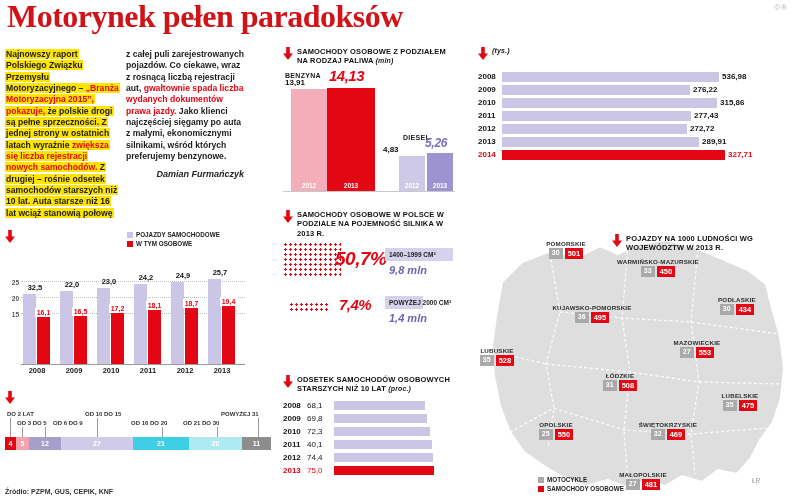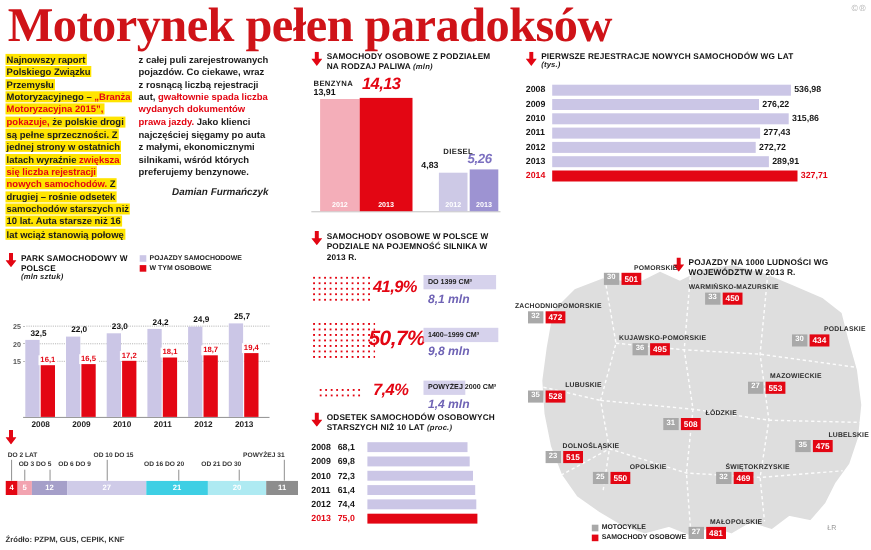--- a/index.html
+++ b/index.html
@@ -1,20 +1,20 @@
 <!DOCTYPE html>
 <html><head>
 <meta charset="utf-8">
 <style>
   *{margin:0;padding:0;box-sizing:border-box}
   html,body{width:792px;height:500px;background:#fff}
   body{font-family:"Liberation Sans",sans-serif;color:#151515;position:relative;overflow:hidden}
   .page{position:absolute;left:0;top:0;width:792px;height:500px;background:#fff;overflow:hidden}
   .abs{position:absolute}
-  .title{font-family:"Liberation Serif",serif;font-weight:bold;font-size:44px;line-height:1.05;letter-spacing:-0.5px;color:#cf1318;white-space:nowrap}
+  .title{font-family:"Liberation Serif",serif;font-weight:bold;font-size:32px;line-height:1.05;letter-spacing:-0.5px;color:#cf1318;white-space:nowrap}
   .copyright{font-size:8px;color:#b5b5b5;letter-spacing:1px}
   .introcol{font-size:8.6px;font-weight:bold;line-height:1.32;color:#1c1c1c;text-align:left}
   .hl{background:#ffe400;-webkit-box-decoration-break:clone;box-decoration-break:clone;padding:0 1px}
   .red{color:#e30613}
   .author{margin-top:7px;font-size:9px;font-weight:bold;font-style:italic;text-align:right;color:#222}
   .hdr{display:flex;gap:4px;align-items:flex-start;font-size:7.5px;font-weight:bold;line-height:1.25;color:#111;letter-spacing:.15px}
   .hdr .unit{font-style:italic;font-weight:bold;font-size:7px;color:#222}
   .arrow{flex:0 0 auto}
   
   .plot{position:relative}
@@ -27,21 +27,21 @@
   
   .rrow{display:flex;align-items:center;height:13px}
   .rrow .ry{width:24px;font-size:8px;font-weight:bold}
   .rrow .rb{height:10px;background:#cbc6e6}
   .rrow .rv{margin-left:3px;font-size:8px;font-weight:bold}
   .rrow.hot .ry,.rrow.hot .rv{color:#e30613}
   .rrow.hot .rb{background:#e30613}
   
   .orow{display:flex;align-items:center;height:13px}
   .orow .oy{width:24px;font-size:8px;font-weight:bold}
-  .orow .ov{width:27px;font-size:8px;font-weight:bold}
+  .orow .ov{width:27px;font-size:8px;font-weight:normal}
   .orow .ob{height:9px;background:#cbc6e6}
   .orow.hot .oy,.orow.hot .ov{color:#e30613}
   .orow.hot .ob{background:#e30613}
   
   .grid{position:absolute;left:0;right:0;border-top:1px dotted #bdbdbd}
   .ylab{position:absolute;left:-15px;width:13px;text-align:right;font-size:6.5px;font-weight:bold;color:#555}
   .pbar{position:absolute;bottom:0;width:13px}
   .ptot{position:absolute;width:30px;text-align:center;font-size:7.5px;font-weight:bold;color:#111}
   .pchip{position:absolute;width:17px;height:9px;line-height:9px;text-align:center;font-size:7px;font-weight:bold;color:#e30613;background:#fff}
   .pyear{position:absolute;bottom:-11px;width:32px;text-align:center;font-size:7.5px;font-weight:bold;color:#222}
@@ -52,21 +52,21 @@
   .dots{position:absolute;background-image:radial-gradient(circle,#e30613 1.1px,rgba(0,0,0,0) 1.2px);background-size:5px 5px}
   .epct{position:absolute;font-weight:bold;font-style:italic;color:#e30613;letter-spacing:-.5px}
   .ebar{position:absolute;height:13px;background:#d6d2ec}
   .elab{position:absolute;font-size:6.5px;font-weight:bold;color:#222;white-space:nowrap}
   .eamt{position:absolute;font-size:11px;font-weight:bold;font-style:italic;color:#6f63b5}
   
   .agelab{position:absolute;font-size:6px;font-weight:bold;color:#333;white-space:nowrap}
   .conn{position:absolute;width:1px;background:#9a9a9a}
   .ageseg{height:13px;line-height:13px;text-align:center;color:#fff;font-size:7px;font-weight:bold;float:left}
   
-  .region{position:absolute;width:100px;text-align:right}
+  .region{position:absolute;width:100px;text-align:center}
   .rname{font-size:6.2px;font-weight:bold;color:#2e2e2e;letter-spacing:.2px;white-space:nowrap}
   .rvals{display:flex;justify-content:center;gap:2px;margin-top:1px}
   .mbox{background:#a9a9a9;color:#fff;font-size:7px;font-weight:bold;padding:1px 3px}
   .cbox{background:#e30613;color:#fff;font-size:7.5px;font-weight:bold;padding:1px 3px}
   .source{font-size:7px;font-weight:bold;color:#333}
   .initials{font-size:6.5px;color:#9a9a9a}
 </style>
 </head>
 <body>
 
@@ -109,21 +109,21 @@
           <span class="yr">2013</span>
         </div>
     </div>
   </section>
 
   <section class="abs" style="left:478px;top:47px;width:310px">
     <div class="hdr">
       <svg class="arrow" width="10" height="13" viewBox="0 0 10 13">
           <path d="M3.2 0h3.6v6.5H10L5 13 0 6.5h3.2z" fill="#e30613"></path>
         </svg>
-      <div><span>PIERWSZE REJESTRACJE NOWYCH SAMOCHODÓW WG LAT</span><span class="unit" style="display:block">(tys.)</span></div>
+      <div><span class="unit" style="display:block">(tys.)</span></div>
     </div>
     <div style="margin-top:10px">
       <div class="rrow">
           <span class="ry">2008</span>
           <div class="rb" style="width:217px"></div>
           <span class="rv">536,98</span>
         </div>
       <div class="rrow">
           <span class="ry">2009</span>
           <div class="rb" style="width:188px"></div>
@@ -155,21 +155,20 @@
           <span class="rv">327,71</span>
         </div>
     </div>
   </section>
 
   <section class="abs" style="left:5px;top:230px;width:250px;height:155px">
     <div class="hdr" style="width:120px">
       <svg class="arrow" width="10" height="13" viewBox="0 0 10 13">
           <path d="M3.2 0h3.6v6.5H10L5 13 0 6.5h3.2z" fill="#e30613"></path>
         </svg>
-      <div><span>PARK SAMOCHODOWY W POLSCE</span><span class="unit" style="display:block">(mln sztuk)</span></div>
     </div>
     <div class="abs" style="left:122px;top:1px">
       <div class="leg">
           <span class="sq" style="background:#cbc6e6"></span>
           <span>POJAZDY SAMOCHODOWE</span>
         </div>
       <div class="leg">
           <span class="sq" style="background:#e30613"></span>
           <span>W TYM OSOBOWE</span>
         </div>
@@ -220,27 +219,20 @@
     </div>
   </section>
 
   <section class="abs" style="left:283px;top:210px;width:172px;height:162px">
     <div class="hdr">
       <svg class="arrow" width="10" height="13" viewBox="0 0 10 13">
           <path d="M3.2 0h3.6v6.5H10L5 13 0 6.5h3.2z" fill="#e30613"></path>
         </svg>
       <div><span>SAMOCHODY OSOBOWE W POLSCE W PODZIALE NA POJEMNOŚĆ SILNIKA W 2013 R.</span></div>
     </div>
-    <div class="erow" style="height:46px;margin-top:4px">
-      <div class="dots" style="left:0;top:8px;width:54px;height:24px"></div>
-      <span class="epct" style="left:56px;top:10px;font-size:15px">41,9%</span>
-      <div class="ebar" style="left:102px;top:8px;width:66px"></div>
-      <span class="elab" style="left:106px;top:11px">DO 1399 CM³</span>
-      <span class="eamt" style="left:106px;top:24px">8,1 mln</span>
-    </div>
     <div class="erow" style="height:50px">
       <div class="dots" style="left:0;top:4px;width:58px;height:34px"></div>
       <span class="epct" style="left:52px;top:10px;font-size:19px">50,7%</span>
       <div class="ebar" style="left:102px;top:10px;width:68px"></div>
       <span class="elab" style="left:106px;top:13px">1400–1999 CM³</span>
       <span class="eamt" style="left:106px;top:26px">9,8 mln</span>
     </div>
     <div class="erow" style="height:42px">
       <div class="dots" style="left:6px;top:14px;width:40px;height:10px"></div>
       <span class="epct" style="left:56px;top:8px;font-size:15px">7,4%</span>
@@ -268,21 +260,21 @@
           <span class="ov">69,8</span>
           <div class="ob" style="width:93px"></div>
         </div>
       <div class="orow">
           <span class="oy">2010</span>
           <span class="ov">72,3</span>
           <div class="ob" style="width:96px"></div>
         </div>
       <div class="orow">
           <span class="oy">2011</span>
-          <span class="ov">61,4</span>
+          <span class="ov">40,1</span>
           <div class="ob" style="width:98px"></div>
         </div>
       <div class="orow">
           <span class="oy">2012</span>
           <span class="ov">74,4</span>
           <div class="ob" style="width:99px"></div>
         </div>
       <div class="orow hot">
           <span class="oy">2013</span>
           <span class="ov">75,0</span>
@@ -338,27 +330,20 @@
         <path d="M60 200 L104 176"></path>
       </g>
     </svg>
     <div class="hdr abs" style="left:162px;top:2px;width:160px">
       <svg class="arrow" width="10" height="13" viewBox="0 0 10 13">
           <path d="M3.2 0h3.6v6.5H10L5 13 0 6.5h3.2z" fill="#e30613"></path>
         </svg>
       <div><span>POJAZDY NA 1000 LUDNOŚCI WG WOJEWÓDZTW W 2013 R.</span></div>
     </div>
 
-    <div class="region" style="left:-3px;top:43px">
-        <div class="rname">ZACHODNIOPOMORSKIE</div>
-        <div class="rvals">
-          <span class="mbox">32</span>
-          <span class="cbox">472</span>
-        </div>
-      </div>
     <div class="region" style="left:66px;top:8px">
         <div class="rname">POMORSKIE</div>
         <div class="rvals">
           <span class="mbox">30</span>
           <span class="cbox">501</span>
         </div>
       </div>
     <div class="region" style="left:158px;top:26px">
         <div class="rname">WARMIŃSKO-MAZURSKIE</div>
         <div class="rvals">
@@ -399,27 +384,20 @@
         <div class="rvals">
           <span class="mbox">31</span>
           <span class="cbox">508</span>
         </div>
       </div>
     <div class="region" style="left:240px;top:160px">
         <div class="rname">LUBELSKIE</div>
         <div class="rvals">
           <span class="mbox">35</span>
           <span class="cbox">475</span>
-        </div>
-      </div>
-    <div class="region" style="left:13px;top:170px">
-        <div class="rname">DOLNOŚLĄSKIE</div>
-        <div class="rvals">
-          <span class="mbox">23</span>
-          <span class="cbox">515</span>
         </div>
       </div>
     <div class="region" style="left:56px;top:189px">
         <div class="rname">OPOLSKIE</div>
         <div class="rvals">
           <span class="mbox">25</span>
           <span class="cbox">550</span>
         </div>
       </div>
     <div class="region" style="left:168px;top:189px">

